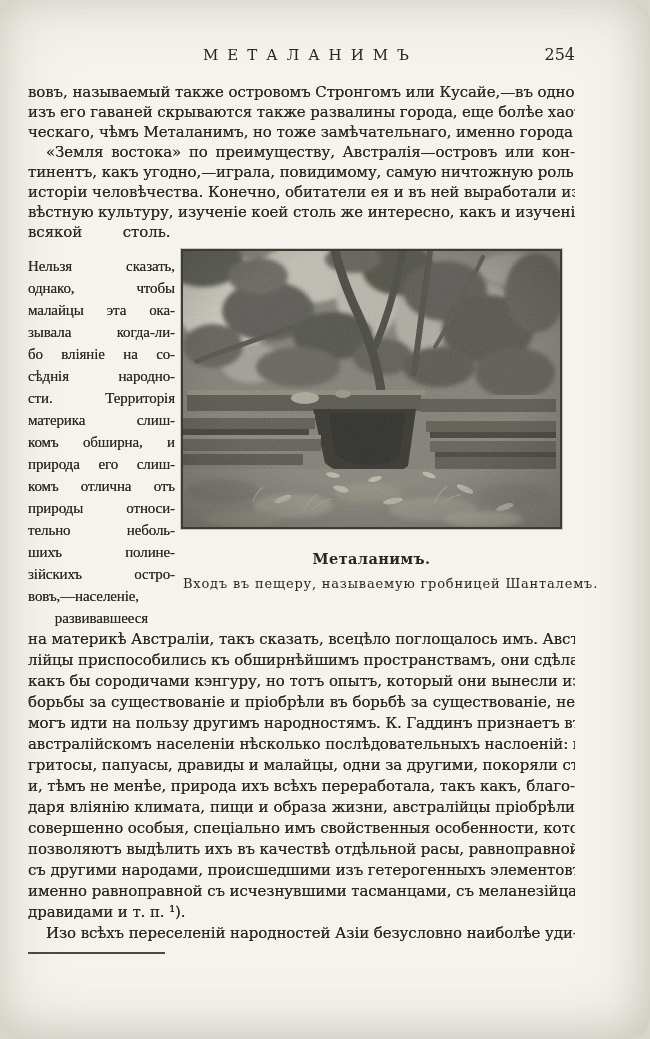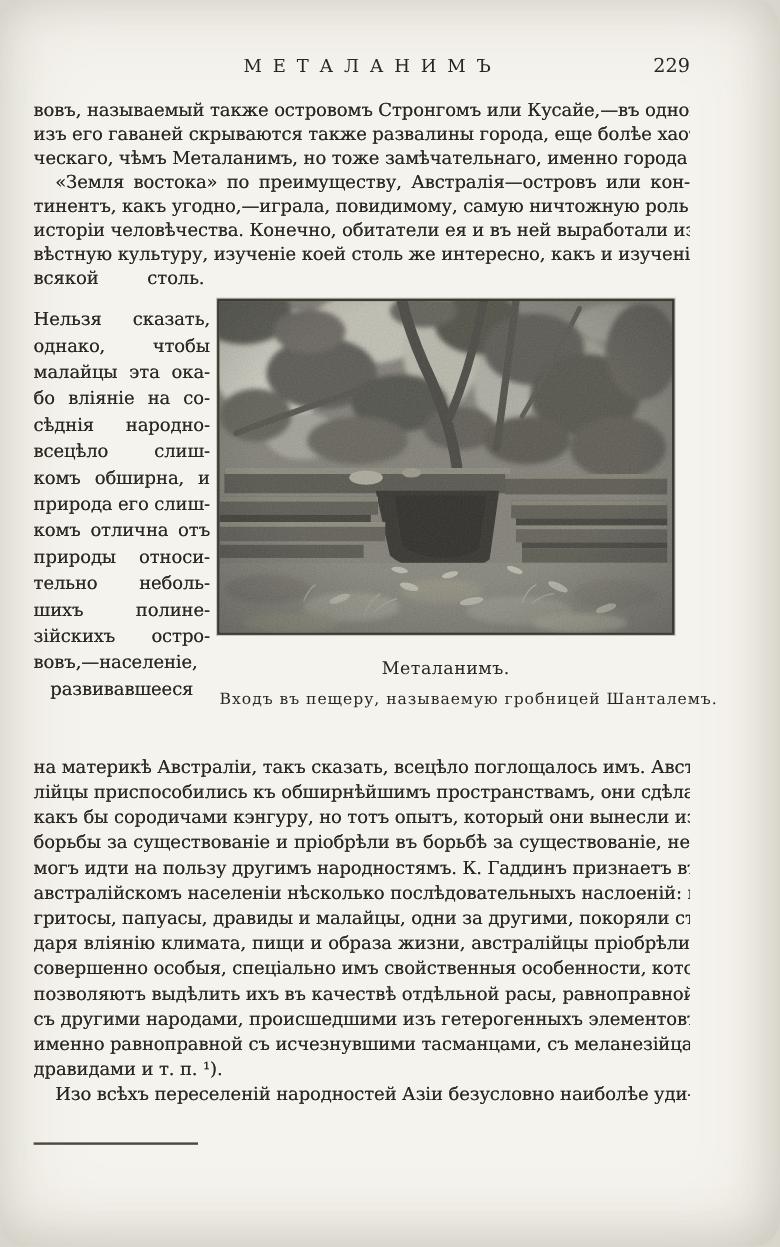--- a/index.html
+++ b/index.html
@@ -18,43 +18,43 @@
   .rh-num{position:absolute; top:45px; right:75px; font-size:16px;}
   
   .txt{font-size:15px; letter-spacing:-0.1px; text-shadow:0 0 0.5px rgba(42,38,32,0.75);}
   .ln{text-align:justify; text-align-last:justify; overflow:hidden; white-space:nowrap;}
   .ln.end{text-align-last:left;}
   .ln.ind{text-indent:18px;}
   .ln.sp{text-align-last:left; word-spacing:36px;}
   .ln.ctr{text-align-last:center; white-space:normal;}
   .top-block{top:82px; left:28px; width:547px; line-height:20px;}
   .top-block .ln{height:20px;}
-  .left-col{top:255px; left:28px; width:147px; line-height:22px;}
+  .left-col{top:255px; left:28px; width:147px; line-height:22px;font-family:Liberation Serif, serif;}
   .left-col .ln{height:22px; white-space:normal;}
   .bottom-block{top:629px; left:28px; width:547px; line-height:21px;}
   .bottom-block .ln{height:21px;}
   
   .photo{margin:0; position:absolute; left:181px; top:249px; width:377px; height:276px;
     border:2px solid #3e3b33; background:#6f6d64; box-shadow:0 0 0 1px rgba(120,114,98,0.35);}
   .photo svg{display:block;}
   .cap-title{position:absolute; top:550px; left:183px; width:377px; text-align:center;
-    font-size:14.5px; font-weight:normal; letter-spacing:0.4px;}
+    font-size:14.5px; font-weight:bold; letter-spacing:0.4px;}
   .cap-sub{position:absolute; top:576px; left:183px; width:377px; text-align:right;
     font-size:13px; letter-spacing:0.8px; white-space:nowrap;}
   
   .fn-rule{position:absolute; top:952px; left:28px; width:137px; height:2px; background:#4c4840;}
   .footnote{position:absolute; top:963px; left:28px; width:547px; font-size:14px; text-indent:27px;}
 </style>
 </head>
 <body>
 
 <div class="page">
 
   <div class="rh-title">МЕТАЛАНИМЪ</div>
-  <div class="rh-num">229</div>
+  <div class="rh-num">254</div>
 
   <div class="abs txt top-block">
 
   <div class="ln">вовъ, называемый также островомъ Стронгомъ или Кусайе,—въ одной</div>
       <div class="ln">изъ его гаваней скрываются также развалины города, еще болѣе хаоти-</div>
       <div class="ln end">ческаго, чѣмъ Металанимъ, но тоже замѣчательнаго, именно города Селе.</div>
       <div class="ln ind">«Земля востока» по преимуществу, Австралія—островъ или кон-</div>
       <div class="ln">тинентъ, какъ угодно,—играла, повидимому, самую ничтожную роль въ</div>
       <div class="ln">исторіи человѣчества. Конечно, обитатели ея и въ ней выработали из-</div>
       <div class="ln">вѣстную культуру, изученіе коей столь же интересно, какъ и изученіе</div>
@@ -176,23 +176,25 @@
       <rect width="377" height="276" fill="url(#vig)"></rect>
       <rect width="377" height="276" filter="url(#grain)" opacity="0.5"></rect>
     </svg>
   </figure>
 
   <div class="abs txt left-col">
 
   <div class="ln">Нельзя сказать,</div>
       <div class="ln">однако, чтобы</div>
       <div class="ln">малайцы эта ока-</div>
+      <div class="ln">зывала когда-ли-</div>
       <div class="ln">бо вліяніе на со-</div>
       <div class="ln">сѣднія народно-</div>
-      <div class="ln">всецѣло слиш-</div>
+      <div class="ln">сти. Территорія</div>
+      <div class="ln">материка слиш-</div>
       <div class="ln">комъ обширна, и</div>
       <div class="ln">природа его слиш-</div>
       <div class="ln">комъ отлична отъ</div>
       <div class="ln">природы относи-</div>
       <div class="ln">тельно неболь-</div>
       <div class="ln">шихъ полине-</div>
       <div class="ln">зійскихъ остро-</div>
       <div class="ln">вовъ,—населеніе,</div>
       <div class="ln ctr">развивавшееся</div>
     </div>
@@ -202,20 +204,21 @@
 
   <div class="abs txt bottom-block">
 
   <div class="ln">на материкѣ Австраліи, такъ сказать, всецѣло поглощалось имъ. Австра-</div>
       <div class="ln">лійцы приспособились къ обширнѣйшимъ пространствамъ, они сдѣлались</div>
       <div class="ln">какъ бы сородичами кэнгуру, но тотъ опытъ, который они вынесли изъ</div>
       <div class="ln">борьбы за существованіе и пріобрѣли въ борьбѣ за существованіе, не</div>
       <div class="ln">могъ идти на пользу другимъ народностямъ. К. Гаддинъ признаетъ въ</div>
       <div class="ln">австралійскомъ населеніи нѣсколько послѣдовательныхъ наслоеній: не-</div>
       <div class="ln">гритосы, папуасы, дравиды и малайцы, одни за другими, покоряли страну,</div>
+      <div class="ln">и, тѣмъ не менѣе, природа ихъ всѣхъ переработала, такъ какъ, благо-</div>
       <div class="ln">даря вліянію климата, пищи и образа жизни, австралійцы пріобрѣли</div>
       <div class="ln">совершенно особыя, спеціально имъ свойственныя особенности, которыя</div>
       <div class="ln">позволяютъ выдѣлить ихъ въ качествѣ отдѣльной расы, равноправной</div>
       <div class="ln">съ другими народами, происшедшими изъ гетерогенныхъ элементовъ,—</div>
       <div class="ln">именно равноправной съ исчезнувшими тасманцами, съ меланезійцами,</div>
       <div class="ln end">дравидами и т. п. ¹).</div>
       <div class="ln ind">Изо всѣхъ переселеній народностей Азіи безусловно наиболѣе уди-</div>
     </div>
 
   <div class="fn-rule"></div>

